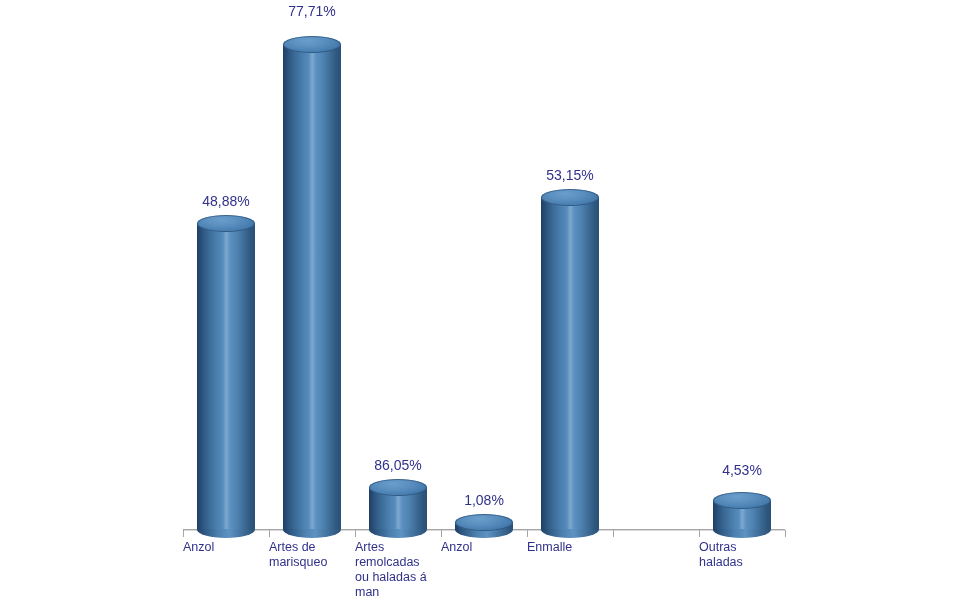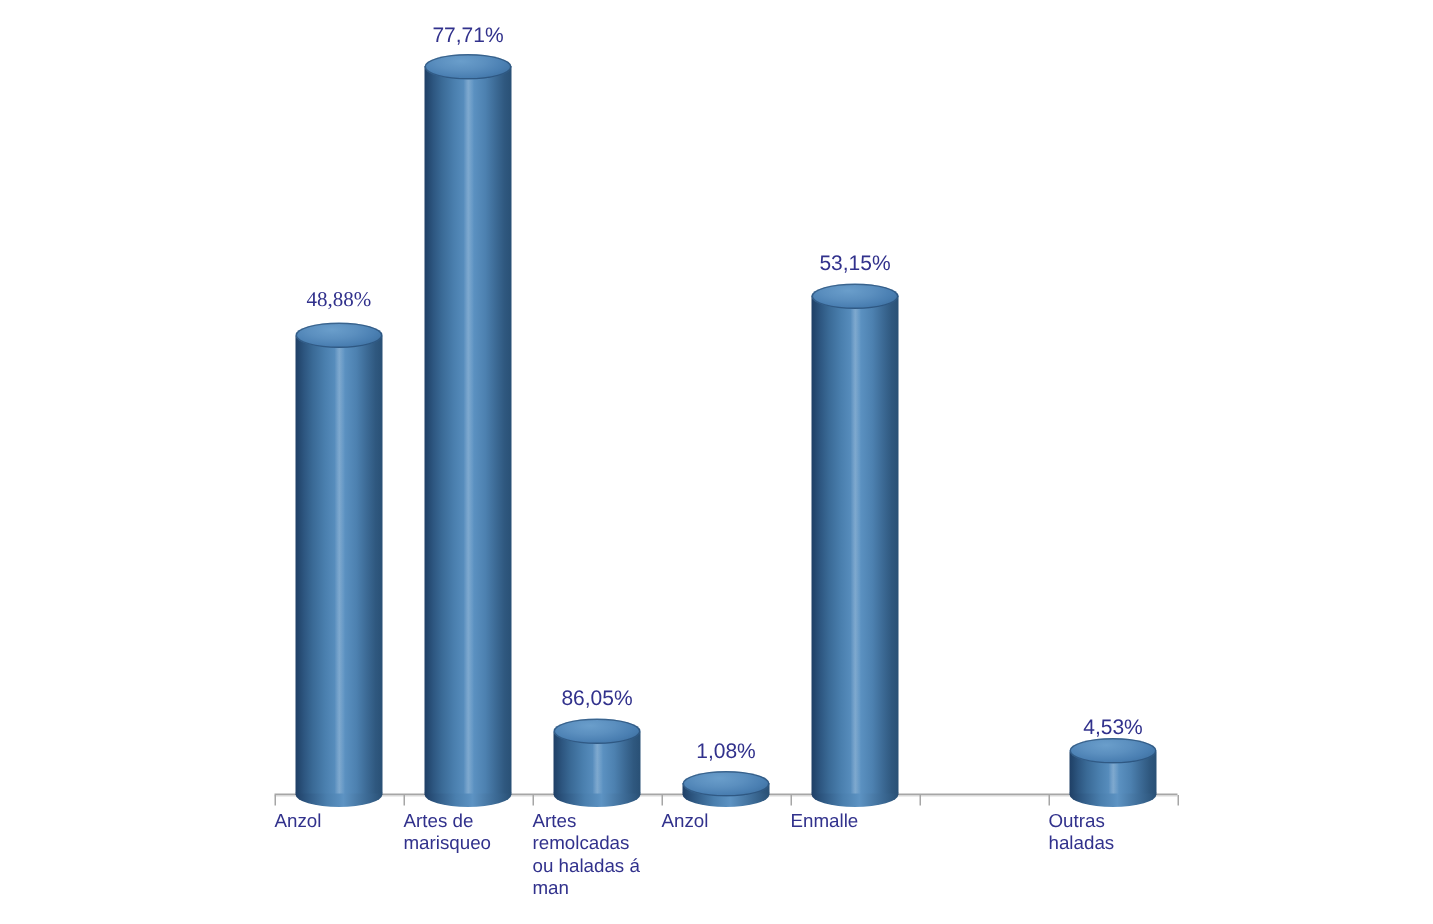--- a/index.html
+++ b/index.html
@@ -169,33 +169,33 @@
     <div class="tick" style="left: 613px;"></div>
     <div class="tick" style="left: 699px;"></div>
     <div class="tick" style="left: 785px;"></div>
     <div class="cat-slot" style="left: 183px;">
       <div class="cyl" style="top: 0px;">
         <div class="cyl-bottom" style="top: 520.5px;"></div>
         <div class="cyl-body" style="top: 223.932px; height: 305.068px;"></div>
         <div class="cyl-gloss" style="top: 223.932px; height: 305.068px;"></div>
         <div class="cyl-top" style="top: 215.432px;"></div>
       </div>
-      <div class="value-label" style="top: 193.432px; font-family: Liberation Serif, serif;">48,88%</div>
+      <div class="value-label" style="top: 193.432px;">48,88%</div>
       <div class="cat-label">
         <div>Anzol</div>
       </div>
     </div>
     <div class="cat-slot" style="left: 269px;">
       <div class="cyl" style="top: 0px;">
         <div class="cyl-bottom" style="top: 520.5px;"></div>
         <div class="cyl-body" style="top: 44px; height: 485px;"></div>
         <div class="cyl-gloss" style="top: 44px; height: 485px;"></div>
         <div class="cyl-top" style="top: 35.5px;"></div>
       </div>
-      <div class="value-label" style="top: 15px;">77,71%</div>
+      <div class="value-label" style="top: 3px;">77,71%</div>
       <div class="cat-label">
         <div>Artes de</div>
         <div>marisqueo</div>
       </div>
     </div>
     <div class="cat-slot" style="left: 355px;">
       <div class="cyl" style="top: 0px;">
         <div class="cyl-bottom" style="top: 520.5px;"></div>
         <div class="cyl-body" style="top: 487.933px; height: 41.0668px;"></div>
         <div class="cyl-gloss" style="top: 487.933px; height: 41.0668px;"></div>
@@ -233,19 +233,19 @@
         <div>Enmalle</div>
       </div>
     </div>
     <div class="cat-slot" style="left: 699px;">
       <div class="cyl" style="top: 0px;">
         <div class="cyl-bottom" style="top: 520.5px;"></div>
         <div class="cyl-body" style="top: 500.728px; height: 28.2724px;"></div>
         <div class="cyl-gloss" style="top: 500.728px; height: 28.2724px;"></div>
         <div class="cyl-top" style="top: 492.228px;"></div>
       </div>
-      <div class="value-label" style="top: 476px; text-align: center;">4,53%</div>
+      <div class="value-label" style="top: 462px; text-align: center;">4,53%</div>
       <div class="cat-label">
         <div>Outras</div>
         <div>haladas</div>
       </div>
     </div>
   </div>
 
 </body></html>

